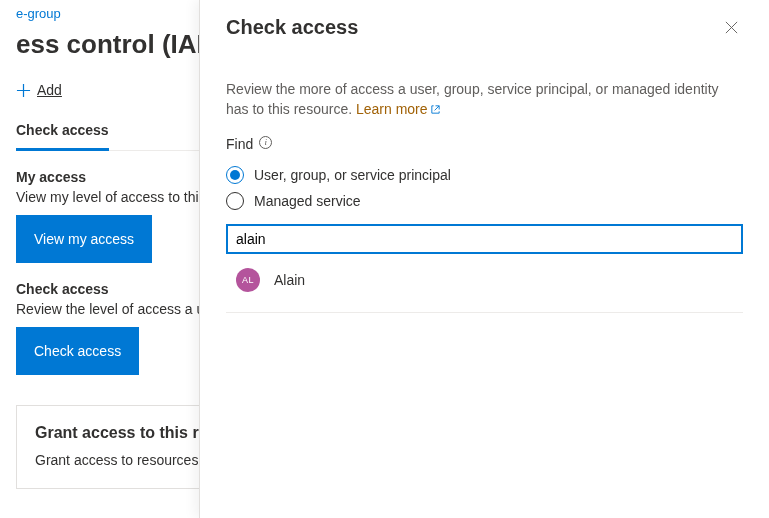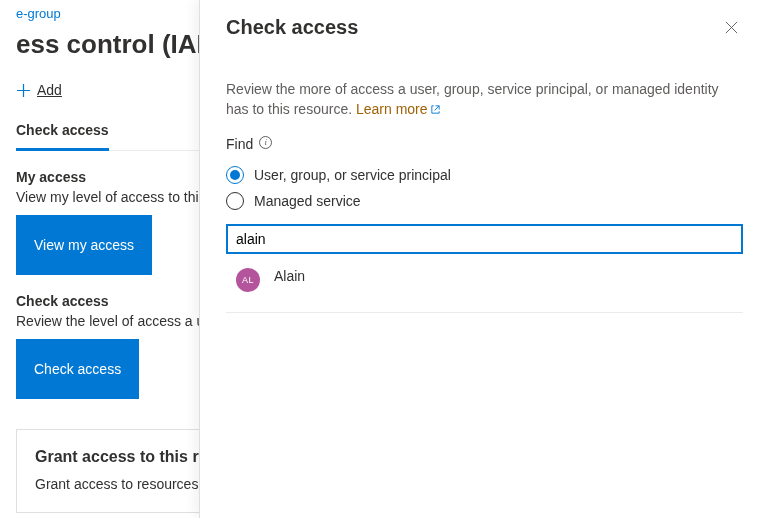--- a/index.html
+++ b/index.html
@@ -10,39 +10,39 @@
     .page-title { font-size: 26px; font-weight: 600; color: #323130; padding: 6px 0 22px 0; }
     .toolbar { display: flex; gap: 18px; align-items: center; padding-bottom: 16px; }
     .tool-btn { display: flex; align-items: center; gap: 6px; color: #323130; font-size: 14px; cursor: pointer; text-decoration: underline; }
     .tool-btn svg { stroke: #0078d4; }
     .tabs { display: flex; gap: 20px; border-bottom: 1px solid #edebe9; }
     .tab { padding: 8px 0 10px 0; font-size: 14px; cursor: pointer; color: #323130; }
     .tab.active { font-weight: 600; border-bottom: 3px solid #0078d4; margin-bottom: -1px; }
     .section { padding-top: 18px; }
     .sec-heading { font-weight: 600; font-size: 14px; padding-bottom: 4px; }
     .sec-desc { font-size: 14px; color: #323130; padding-bottom: 10px; }
-    .prim-btn { background: #0078d4; color: #fff; border: none; padding: 22px 18px; font-size: 14px; cursor: pointer; min-width: 120px; }
+    .prim-btn { background: #0078d4; color: #fff; border: none; padding: 16px 18px; font-size: 14px; cursor: pointer; min-width: 120px; }
     .card { border: 1px solid #e1dfdd; margin-top: 30px; padding: 18px 18px 20px 18px; }
     .card-title { font-weight: 600; font-size: 16px; padding-bottom: 10px; }
 
     .flyout { position: absolute; top: 0; right: 0; width: 570px; height: 518px; background: #fff; border-left: 1px solid #e1dfdd; box-shadow: -4px 0 12px rgba(0,0,0,0.06); padding: 16px 26px; }
     .fly-header { display: flex; justify-content: space-between; align-items: flex-start; }
     .fly-title { font-size: 20px; font-weight: 600; padding-bottom: 40px; }
     .close-btn { background: none; border: none; cursor: pointer; padding: 4px; color: #605e5c; }
     .fly-desc { font-size: 14px; color: #605e5c; line-height: 1.45; padding-bottom: 10px; }
     .link { color: #a16207; text-decoration: none; cursor: pointer; }
     .link svg { vertical-align: -1px; margin-left: 2px; }
     .find-label { display: flex; align-items: flex-start; gap: 6px; font-size: 14px; padding: 6px 0 10px 0; }
     .info-icon { width: 13px; height: 13px; border: 1px solid #605e5c; border-radius: 50%; display: inline-flex; align-items: center; justify-content: center; font-size: 9px; font-style: italic; font-family: serif; color: #605e5c; }
     .radio-row { display: flex; align-items: center; gap: 10px; padding: 4px 0; cursor: pointer; }
     .radio { width: 18px; height: 18px; border: 1px solid #323130; border-radius: 50%; display: inline-flex; align-items: center; justify-content: center; }
     .radio.checked { border-color: #0078d4; }
     .radio.checked::after { content: ""; width: 10px; height: 10px; background: #0078d4; border-radius: 50%; }
     .search-box { margin-top: 10px; border: 2px solid #0078d4; padding: 5px 8px; font-size: 14px; width: 100%; outline: none; font-family: inherit; }
-    .result-row { display: flex; align-items: flex-start; gap: 14px; padding: 14px 10px; cursor: pointer; }
+    .result-row { display: flex; align-items: center; gap: 14px; padding: 14px 10px; cursor: pointer; }
     .avatar { width: 24px; height: 24px; border-radius: 50%; background: #b4549c; color: #fff; display: flex; align-items: center; justify-content: center; font-size: 9px; font-weight: 400; letter-spacing: 0.5px; }
     .result-name { font-size: 14px; }
     .divider { border: none; border-top: 1px solid #edebe9; margin-top: 6px; }
   </style>
 </head>
 <body>
 
 <div class="back-page">
   <div class="breadcrumb">e-group</div>
   <div class="page-title">ess control (IAM)</div>

